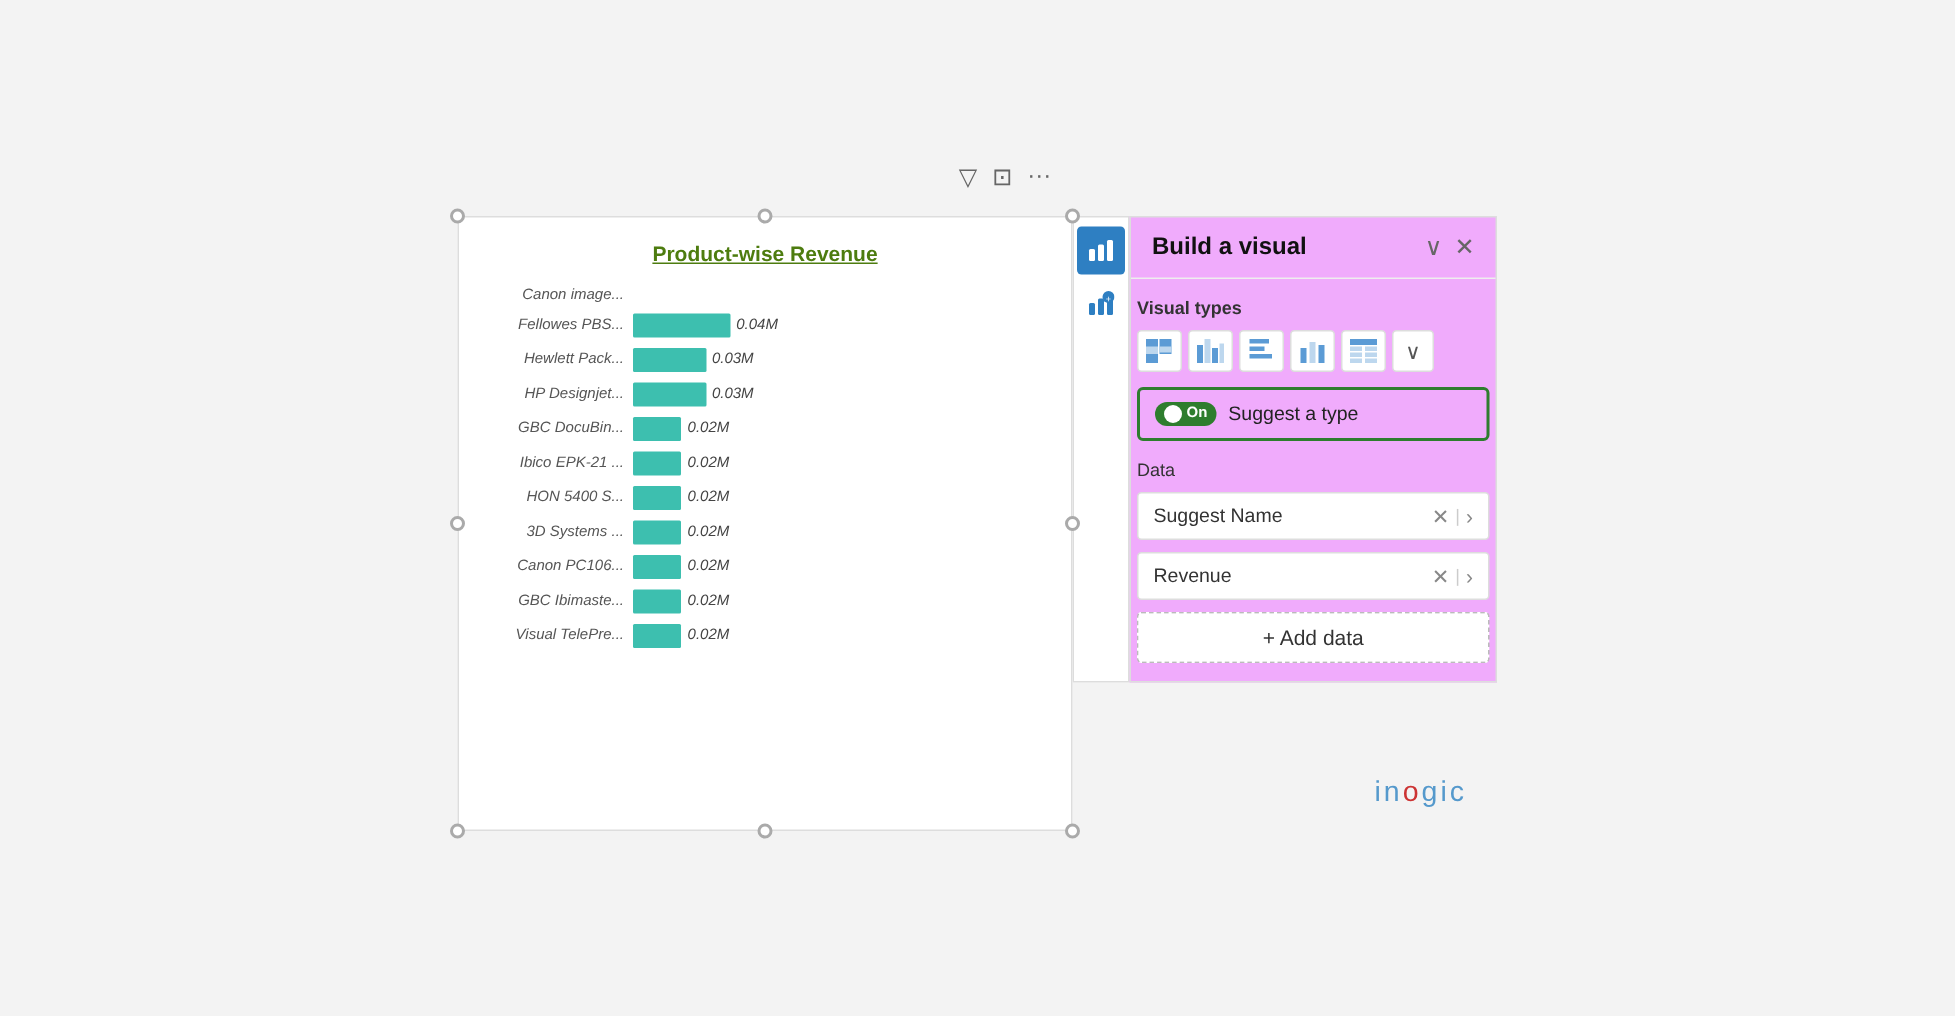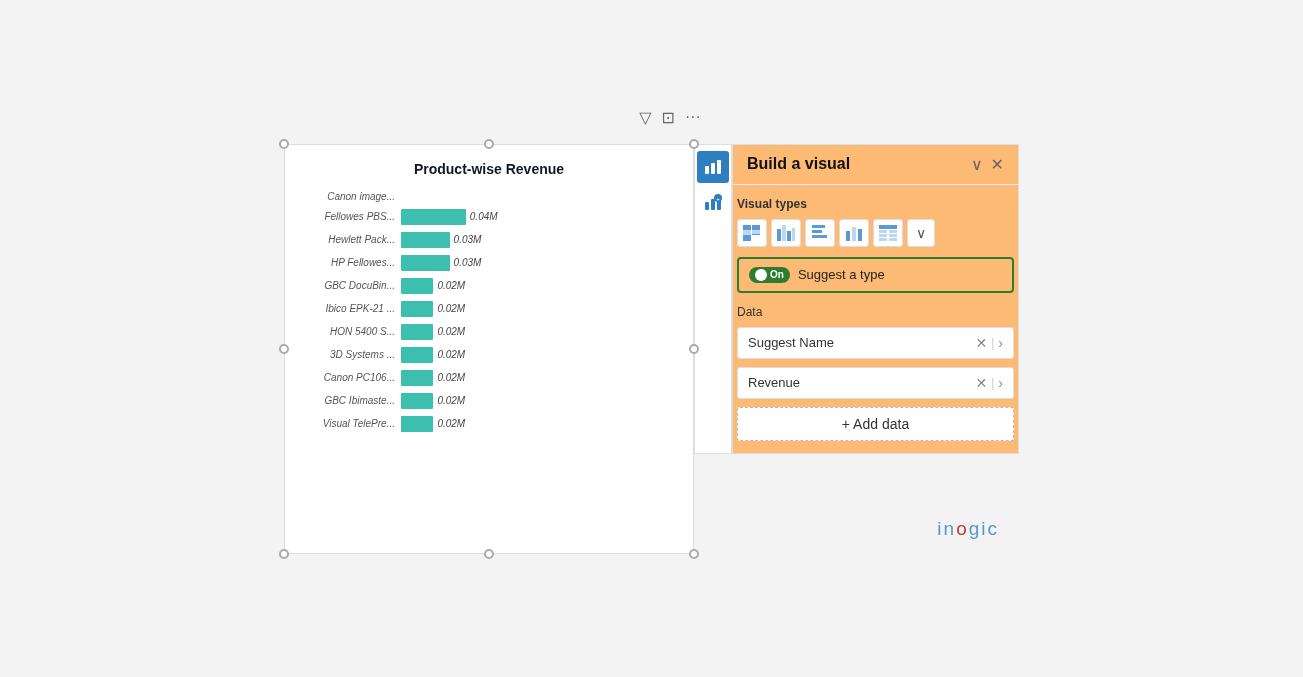--- a/index.html
+++ b/index.html
@@ -61,22 +61,23 @@
       width: 100%;
       height: 100%;
       background: white;
       border: 1px solid #ddd;
       padding: 16px 20px;
     }
     .chart-title {
       text-align: center;
       font-size: 14px;
       font-weight: 700;
-      color: #0f172a;
+      color: #4d7c0f;
       margin-bottom: 14px;
+      text-decoration: underline;
     }
     .bar-chart {
       display: flex;
       flex-direction: column;
       gap: 7px;
       font-style: italic;
     }
     .bar-row {
       display: flex;
       align-items: center;
@@ -140,22 +141,22 @@
       justify-content: center;
       border: none;
       background: transparent;
       border-radius: 3px;
       cursor: pointer;
       color: #666;
       font-size: 14px;
     }
     
     .build-panel {
-      width: 287px;
-      background: #fdba74;
+      width: 245px;
+      background: #f0abfc;
       border: 1px solid #ddd;
       padding: 0;
     }
     .build-panel-header {
       display: flex;
       align-items: center;
       justify-content: space-between;
       padding: 10px 14px;
       border-bottom: 1px solid #eee;
     }
@@ -334,21 +335,21 @@
             </div>
           </div>
           <div class="bar-row">
             <div class="bar-label">Hewlett Pack...</div>
             <div class="bar-track">
               <div class="bar-fill" style="width: 48.6px;"></div>
               <span class="bar-value">0.03M</span>
             </div>
           </div>
           <div class="bar-row">
-            <div class="bar-label">HP Fellowes...</div>
+            <div class="bar-label">HP Designjet...</div>
             <div class="bar-track">
               <div class="bar-fill" style="width: 48.6px;"></div>
               <span class="bar-value">0.03M</span>
             </div>
           </div>
           <div class="bar-row">
             <div class="bar-label">GBC DocuBin...</div>
             <div class="bar-track">
               <div class="bar-fill" style="width: 32.4px;"></div>
               <span class="bar-value">0.02M</span>

